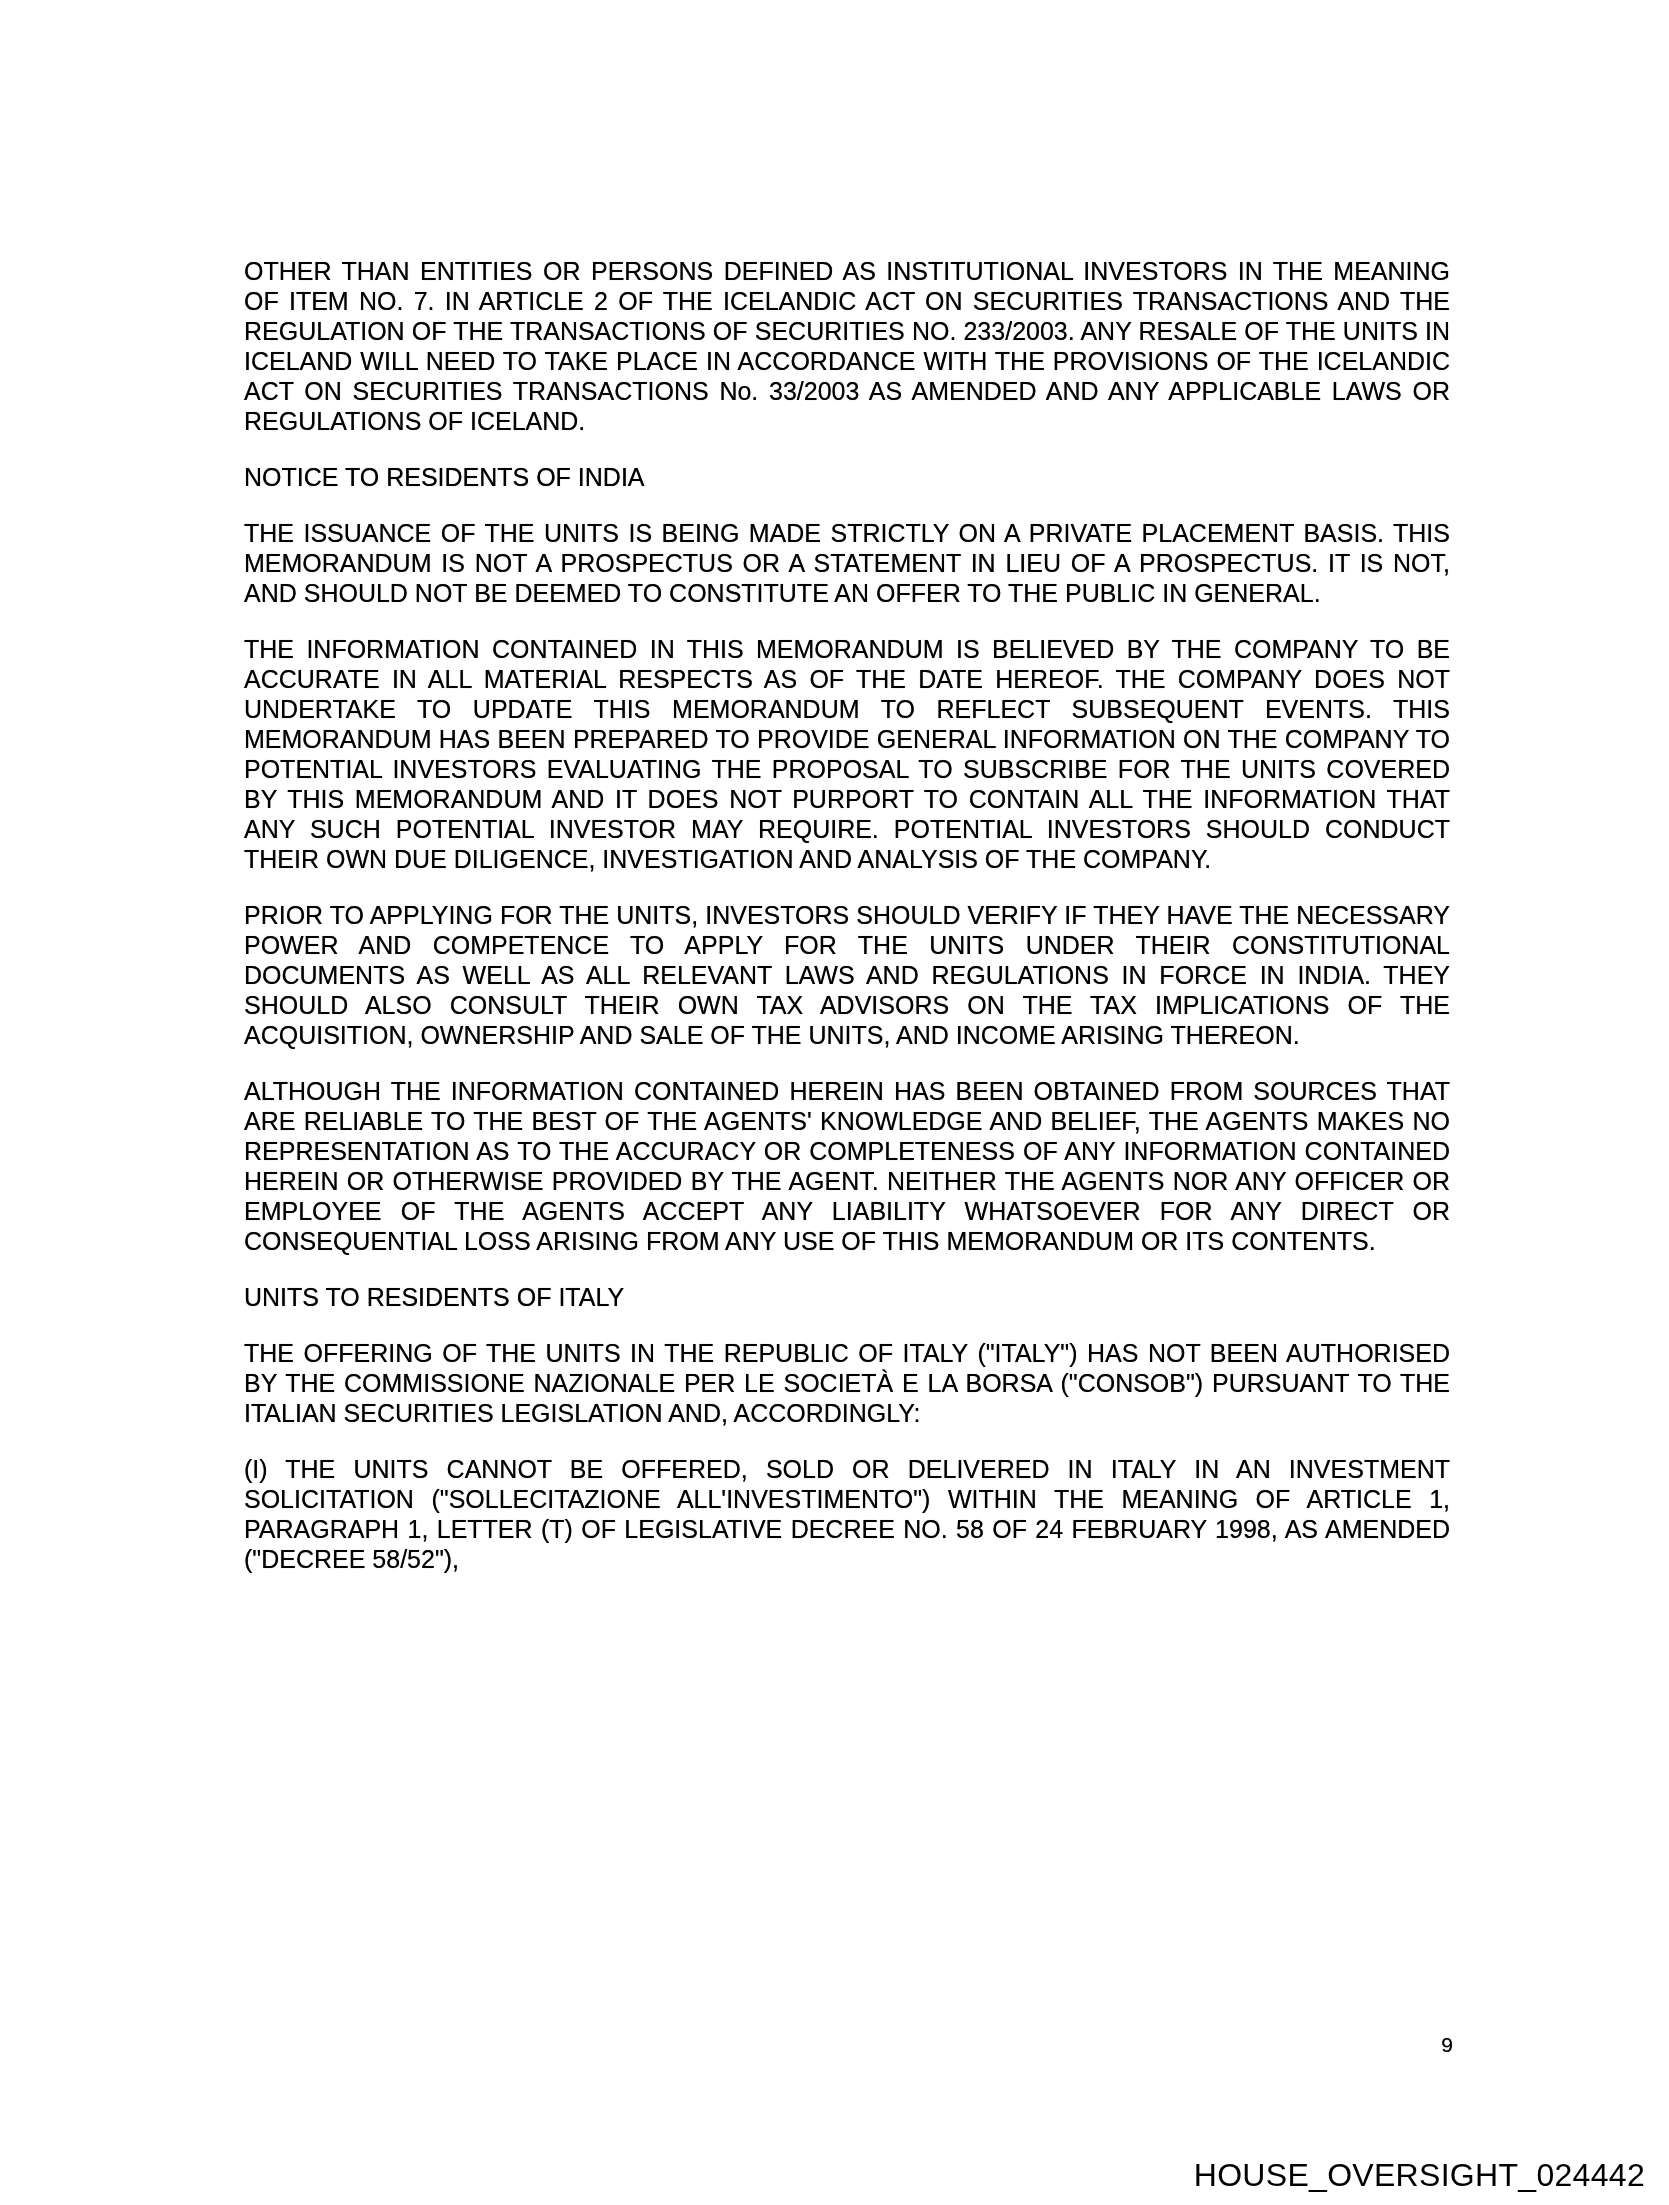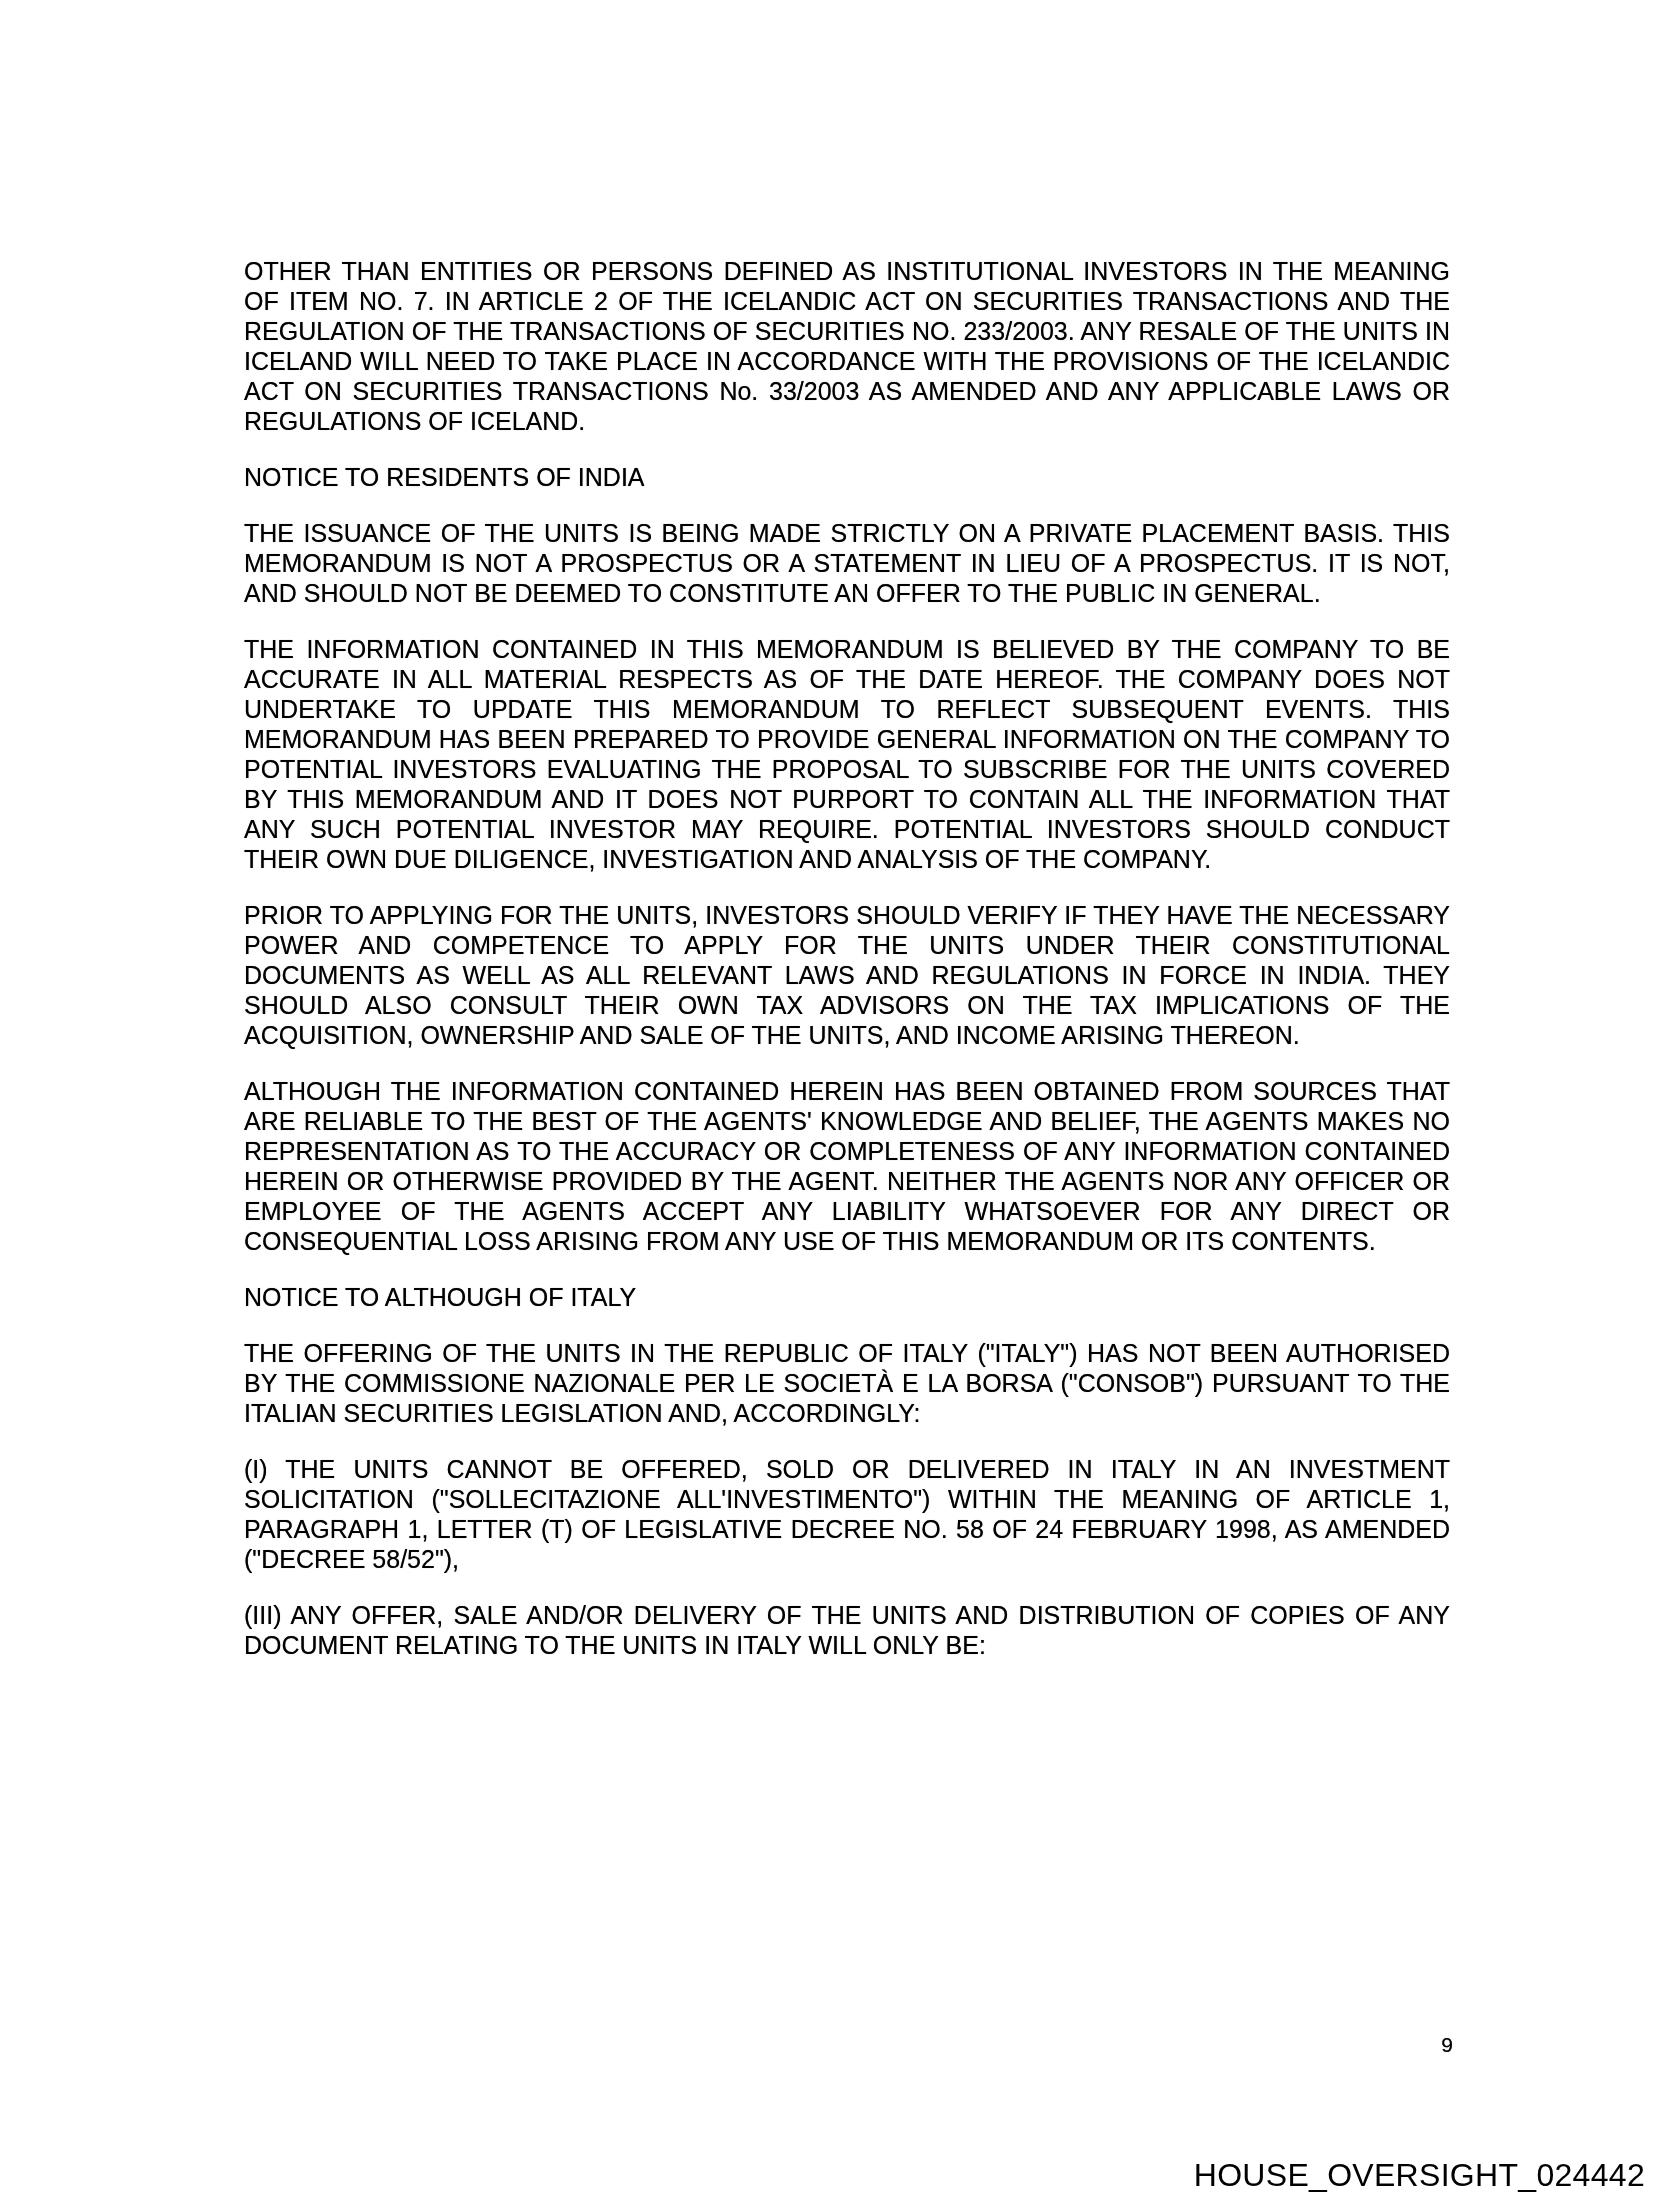--- a/index.html
+++ b/index.html
@@ -69,22 +69,21 @@
 <body>
 
 <div class="page">
   <div class="content">
     <p class="para">OTHER THAN ENTITIES OR PERSONS DEFINED AS INSTITUTIONAL INVESTORS IN THE MEANING OF ITEM NO. 7. IN ARTICLE 2 OF THE ICELANDIC ACT ON SECURITIES TRANSACTIONS AND THE REGULATION OF THE TRANSACTIONS OF SECURITIES NO. 233/2003. ANY RESALE OF THE UNITS IN ICELAND WILL NEED TO TAKE PLACE IN ACCORDANCE WITH THE PROVISIONS OF THE ICELANDIC ACT ON SECURITIES TRANSACTIONS No. 33/2003 AS AMENDED AND ANY APPLICABLE LAWS OR REGULATIONS OF ICELAND.</p>
     <h2 class="heading">NOTICE TO RESIDENTS OF INDIA</h2>
     <p class="para">THE ISSUANCE OF THE UNITS IS BEING MADE STRICTLY ON A PRIVATE PLACEMENT BASIS. THIS MEMORANDUM IS NOT A PROSPECTUS OR A STATEMENT IN LIEU OF A PROSPECTUS. IT IS NOT, AND SHOULD NOT BE DEEMED TO CONSTITUTE AN OFFER TO THE PUBLIC IN GENERAL.</p>
     <p class="para">THE INFORMATION CONTAINED IN THIS MEMORANDUM IS BELIEVED BY THE COMPANY TO BE ACCURATE IN ALL MATERIAL RESPECTS AS OF THE DATE HEREOF. THE COMPANY DOES NOT UNDERTAKE TO UPDATE THIS MEMORANDUM TO REFLECT SUBSEQUENT EVENTS. THIS MEMORANDUM HAS BEEN PREPARED TO PROVIDE GENERAL INFORMATION ON THE COMPANY TO POTENTIAL INVESTORS EVALUATING THE PROPOSAL TO SUBSCRIBE FOR THE UNITS COVERED BY THIS MEMORANDUM AND IT DOES NOT PURPORT TO CONTAIN ALL THE INFORMATION THAT ANY SUCH POTENTIAL INVESTOR MAY REQUIRE. POTENTIAL INVESTORS SHOULD CONDUCT THEIR OWN DUE DILIGENCE, INVESTIGATION AND ANALYSIS OF THE COMPANY.</p>
     <p class="para">PRIOR TO APPLYING FOR THE UNITS, INVESTORS SHOULD VERIFY IF THEY HAVE THE NECESSARY POWER AND COMPETENCE TO APPLY FOR THE UNITS UNDER THEIR CONSTITUTIONAL DOCUMENTS AS WELL AS ALL RELEVANT LAWS AND REGULATIONS IN FORCE IN INDIA. THEY SHOULD ALSO CONSULT THEIR OWN TAX ADVISORS ON THE TAX IMPLICATIONS OF THE ACQUISITION, OWNERSHIP AND SALE OF THE UNITS, AND INCOME ARISING THEREON.</p>
     <p class="para">ALTHOUGH THE INFORMATION CONTAINED HEREIN HAS BEEN OBTAINED FROM SOURCES THAT ARE RELIABLE TO THE BEST OF THE AGENTS' KNOWLEDGE AND BELIEF, THE AGENTS MAKES NO REPRESENTATION AS TO THE ACCURACY OR COMPLETENESS OF ANY INFORMATION CONTAINED HEREIN OR OTHERWISE PROVIDED BY THE AGENT. NEITHER THE AGENTS NOR ANY OFFICER OR EMPLOYEE OF THE AGENTS ACCEPT ANY LIABILITY WHATSOEVER FOR ANY DIRECT OR CONSEQUENTIAL LOSS ARISING FROM ANY USE OF THIS MEMORANDUM OR ITS CONTENTS.</p>
-    <h2 class="heading">NOTICE TO ALTHOUGH OF ITALY</h2>
+    <h2 class="heading">UNITS TO RESIDENTS OF ITALY</h2>
     <p class="para">THE OFFERING OF THE UNITS IN THE REPUBLIC OF ITALY ("ITALY") HAS NOT BEEN AUTHORISED BY THE COMMISSIONE NAZIONALE PER LE SOCIETÀ E LA BORSA ("CONSOB") PURSUANT TO THE ITALIAN SECURITIES LEGISLATION AND, ACCORDINGLY:</p>
     <p class="para">(I) THE UNITS CANNOT BE OFFERED, SOLD OR DELIVERED IN ITALY IN AN INVESTMENT SOLICITATION ("SOLLECITAZIONE ALL'INVESTIMENTO") WITHIN THE MEANING OF ARTICLE 1, PARAGRAPH 1, LETTER (T) OF LEGISLATIVE DECREE NO. 58 OF 24 FEBRUARY 1998, AS AMENDED ("DECREE 58/52"),</p>
-    <p class="para">(III) ANY OFFER, SALE AND/OR DELIVERY OF THE UNITS AND DISTRIBUTION OF COPIES OF ANY DOCUMENT RELATING TO THE UNITS IN ITALY WILL ONLY BE:</p>
   </div>
 
   <div class="page-number">9</div>
   <div class="bates-number">HOUSE_OVERSIGHT_024442</div>
 </div>
 
 
 </body></html>

